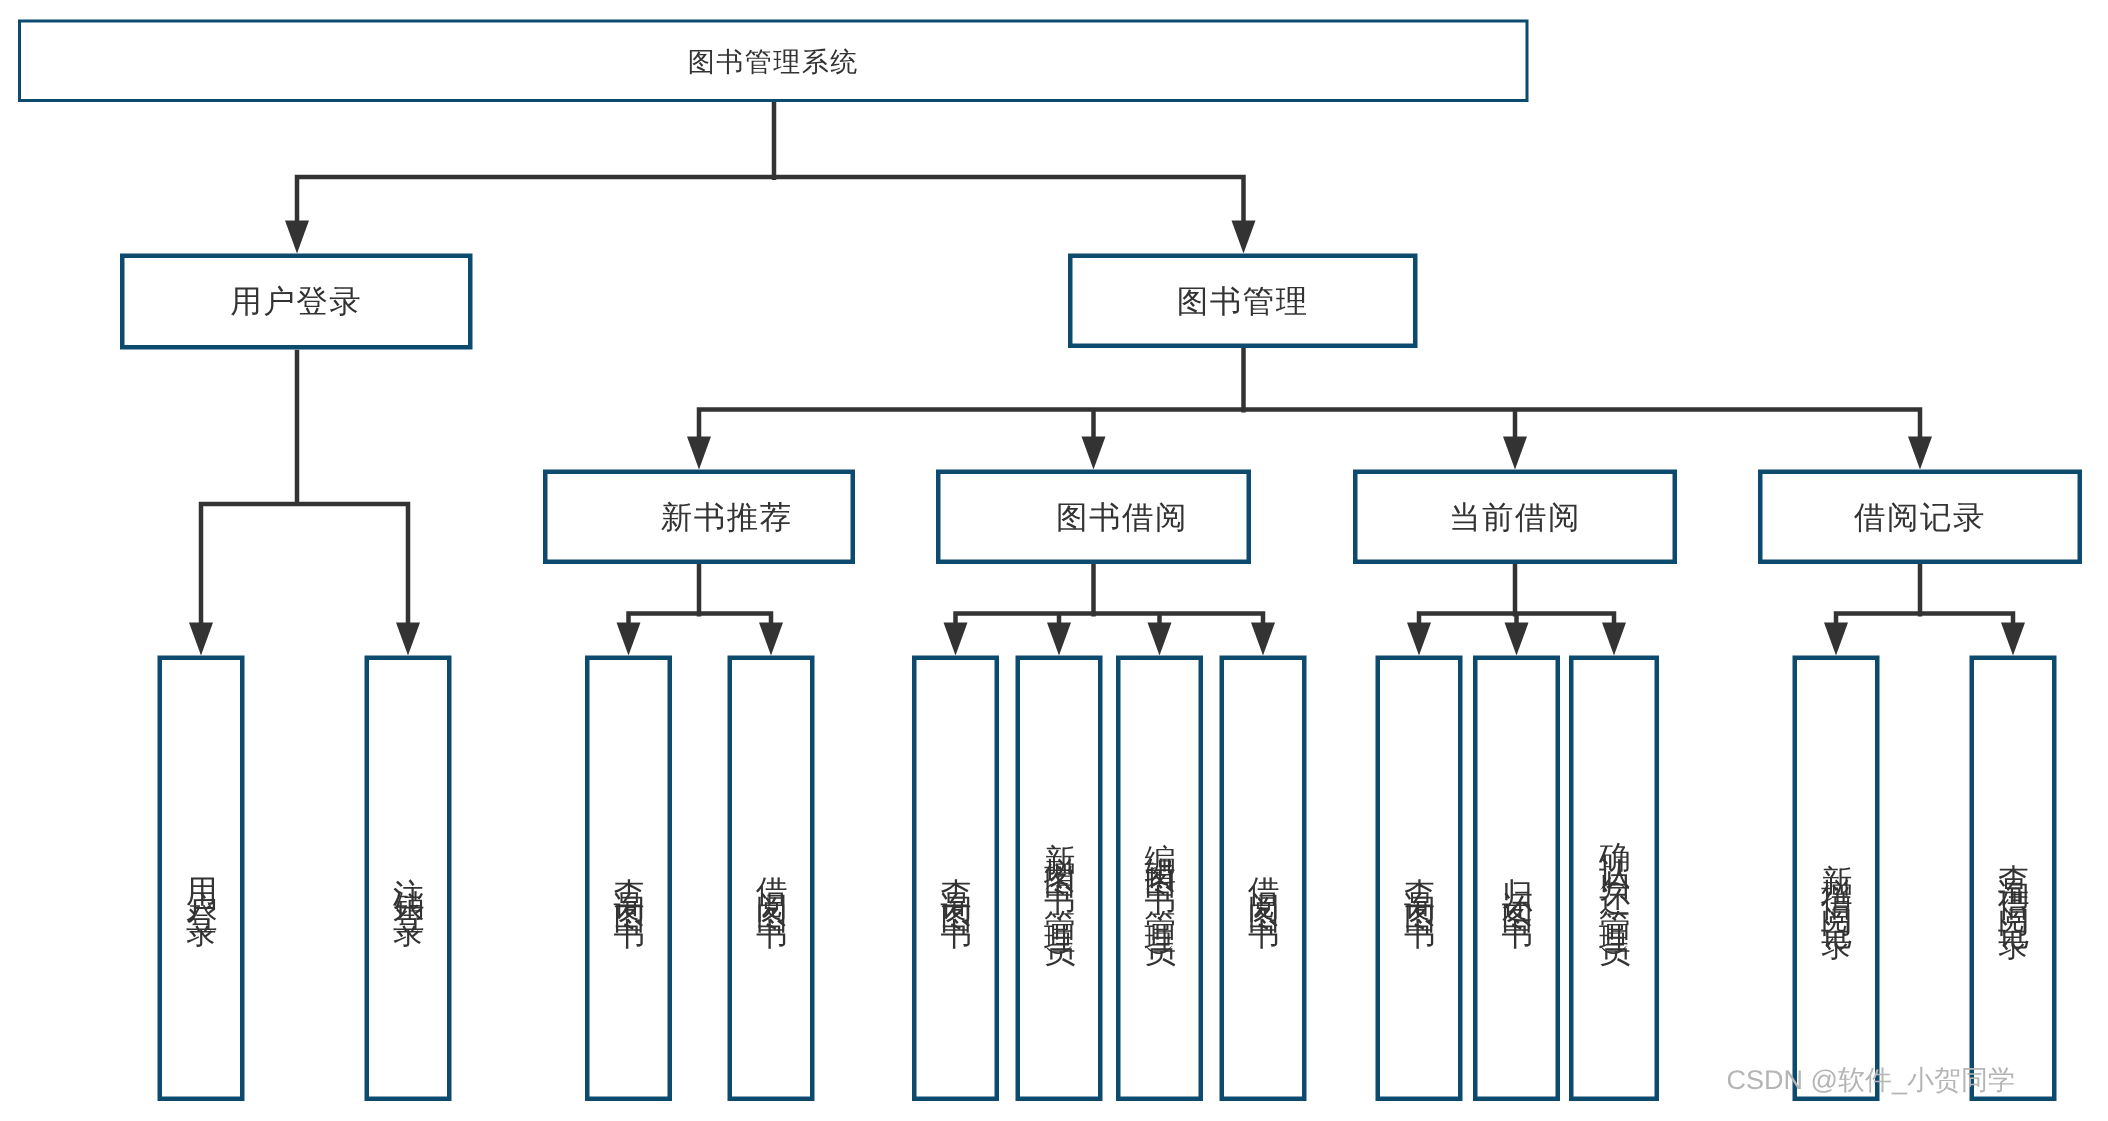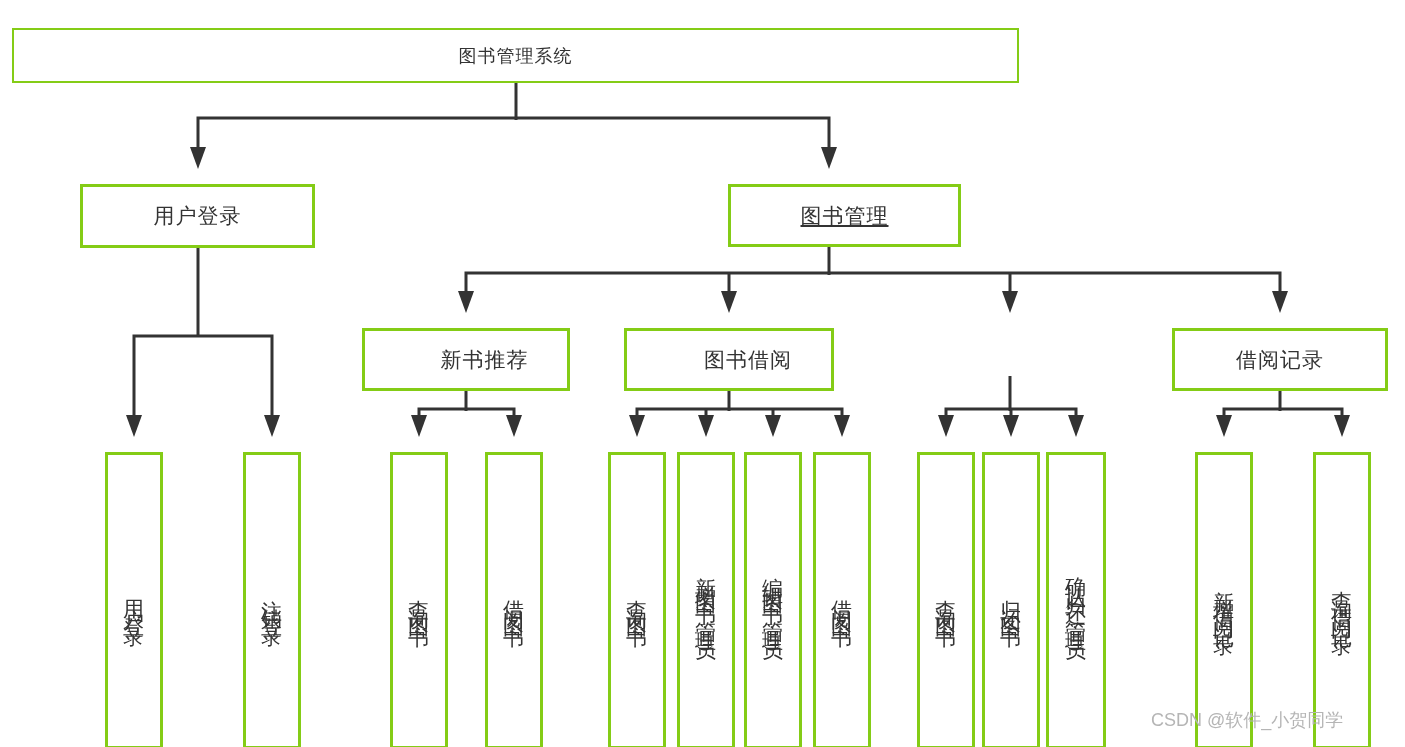--- a/index.html
+++ b/index.html
@@ -20,26 +20,25 @@
   svg.connectors polyline, svg.connectors line {
     stroke: #333333;
     stroke-width: 3;
     fill: none;
   }
   svg.connectors polygon { fill: #333333; stroke: none; }
   .node {
     position: absolute;
     box-sizing: border-box;
     background: #ffffff;
-    border: 3px solid #84cc16;
+    border: 3px solid #0c4a6e;
     display: flex;
     align-items: center;
     justify-content: center;
     text-align: center;
-    margin-top: 15px;
   }
   .node.root {
     border-width: 2px;
     font-size: 18px;
     letter-spacing: 1px;
   }
   .node.mid { font-size: 21px; letter-spacing: 1px; }
   .node.leaf span {
     writing-mode: vertical-rl;
     text-orientation: mixed;
@@ -124,29 +123,32 @@
     </g>
   </svg>
 
   <div class="node root" style="left:12px; top:13px; width:1007px; height:55px;">
     <span>图书管理系统</span>
   </div>
 
   <div class="node mid" style="left:80px; top:169px; width:235px; height:64px;">
     <span>用户登录</span>
   </div>
-  <div class="node mid" style="left:728px; top:169px; width:233px; height:63px;text-decoration:underline;">
+  <div class="node mid" style="left:712px; top:169px; width:233px; height:63px;">
     <span>图书管理</span>
   </div>
 
   <div class="node mid" style="left:362px; top:313px; width:208px; height:63px;padding-left:37px;">
     <span>新书推荐</span>
   </div>
   <div class="node mid" style="left:624px; top:313px; width:210px; height:63px;padding-left:38px;">
     <span>图书借阅</span>
+  </div>
+  <div class="node mid" style="left:902px; top:313px; width:216px; height:63px;">
+    <span>当前借阅</span>
   </div>
   <div class="node mid" style="left:1172px; top:313px; width:216px; height:63px;">
     <span>借阅记录</span>
   </div>
 
   <div class="node leaf" style="left:105px; top:437px; width:58px; height:297px;">
     <span>用户登录</span>
   </div>
   <div class="node leaf" style="left:243px; top:437px; width:58px; height:297px;">
     <span>注销登录</span>

